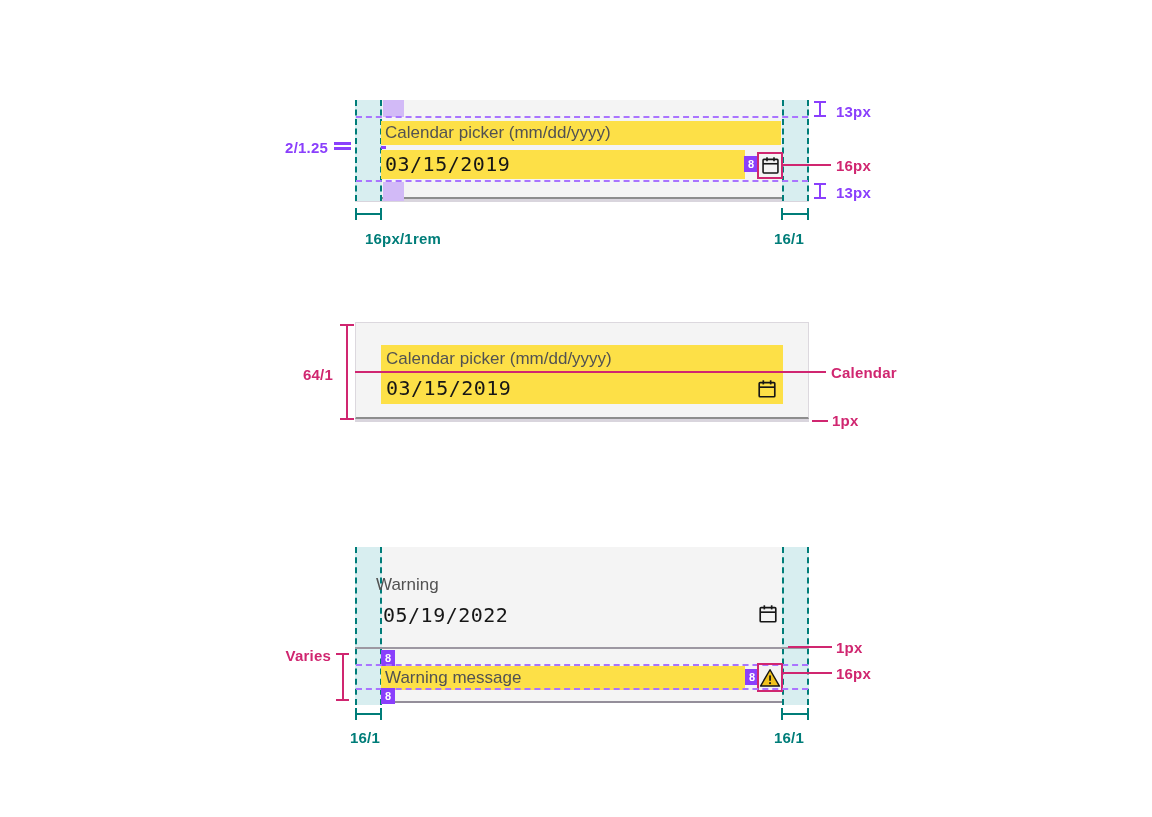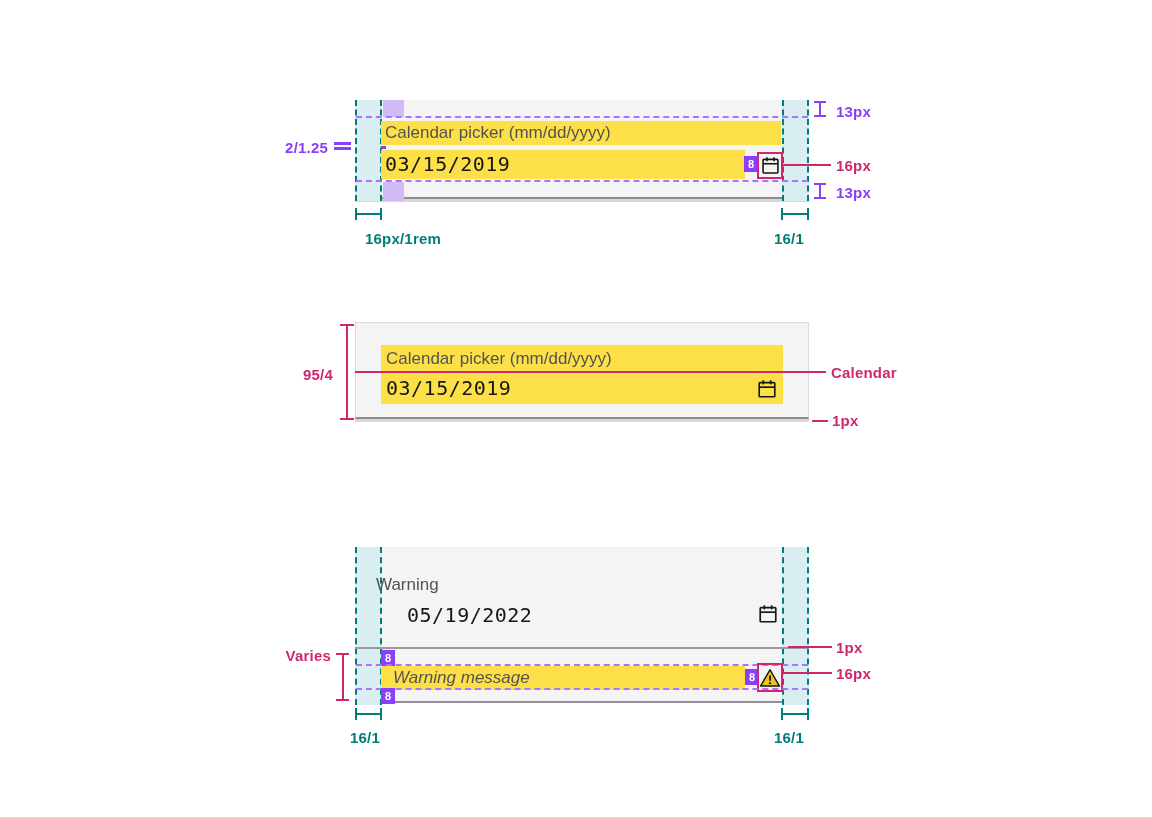--- a/index.html
+++ b/index.html
@@ -128,49 +128,49 @@
     </div>
 
     <div class="mline" style="left:355px;top:371px;width:471px;"></div>
     <span class="ann magenta" style="left:831px;top:364px;">Calendar</span>
 
     <div class="vbeam magenta" style="left:340px;top:324px;height:96px;width:14px;">
         <i class="bl"></i>
         <i class="bc t"></i>
         <i class="bc b"></i>
       </div>
-    <span class="ann magenta ra" style="left:283px;top:366px;width:50px;">95/4</span>
+    <span class="ann magenta ra" style="left:283px;top:366px;width:50px;">64/1</span>
 
     <div class="mline" style="left:812px;top:420px;width:16px;"></div>
     <span class="ann magenta" style="left:832px;top:412px;">1px</span>
   </section>
 
   <section class="abs" style="left:0;top:0;right:0;bottom:0;">
     <div class="field" style="left:355px;top:547px;width:454px;height:156px;border-bottom:2px solid #948e9a;"></div>
     <div class="tcol" style="left:355px;top:547px;width:27px;height:158px;"></div>
     <div class="tcol" style="left:782px;top:547px;width:27px;height:158px;"></div>
 
     <span class="clabel abs" style="left:376px;top:575px;">Warning</span>
-    <span class="cvalue abs" style="left:383px;top:603px;margin-left:24px;">05/19/2022</span>
+    <span class="cvalue abs" style="left:383px;top:603px;">05/19/2022</span>
     <div class="plainicon" style="left:757px;top:603px;width:22px;height:22px;">
       <svg viewBox="0 0 24 24" width="22" height="22" fill="none" stroke="#161616" stroke-width="1.8">
         <rect x="3.5" y="5" width="17" height="15.5" rx="1"></rect>
         <line x1="3.5" y1="10" x2="20.5" y2="10"></line>
         <line x1="8" y1="2.5" x2="8" y2="7"></line>
         <line x1="16" y1="2.5" x2="16" y2="7"></line>
       </svg>
     </div>
 
     <div class="abs" style="left:355px;top:647px;width:454px;height:2px;background:#9d98a2;"></div>
 
     <span class="badge8" style="left:381px;top:650px;">8</span>
     <div class="pdash" style="left:356px;top:664px;width:452px;"></div>
 
     <div class="hl-pink" style="left:381px;top:666px;width:364px;height:24px;">
-      <span class="clabel" style="display:block;padding-left:12px;line-height:24px;font-style:italic;">Warning message</span>
+      <span class="clabel" style="display:block;padding-left:4px;line-height:24px;">Warning message</span>
     </div>
 
     <span class="badge8" style="left:745px;top:669px;">8</span>
     <div class="iconbox" style="left:757px;top:663px;width:26px;height:29px;">
       <span>
         <svg viewBox="0 0 24 24" width="22" height="22">
           <path d="M12 3 L22.3 20.8 H1.7 Z" fill="#f1c21b" stroke="#161616" stroke-width="1.6" stroke-linejoin="round"></path>
           <rect x="11.1" y="9.2" width="1.9" height="5.8" fill="#161616"></rect>
           <circle cx="12.05" cy="17.6" r="1.15" fill="#161616"></circle>
         </svg>

